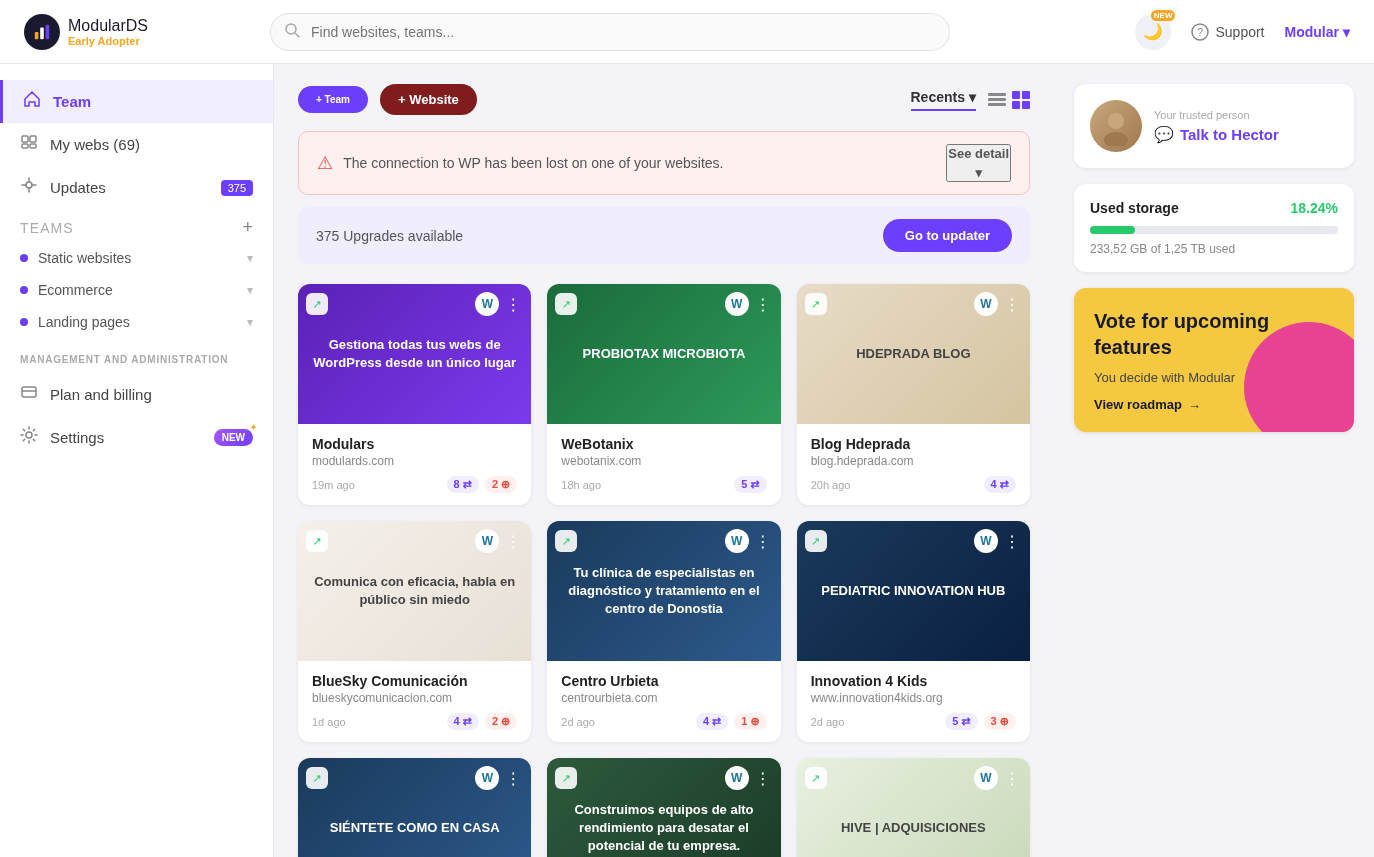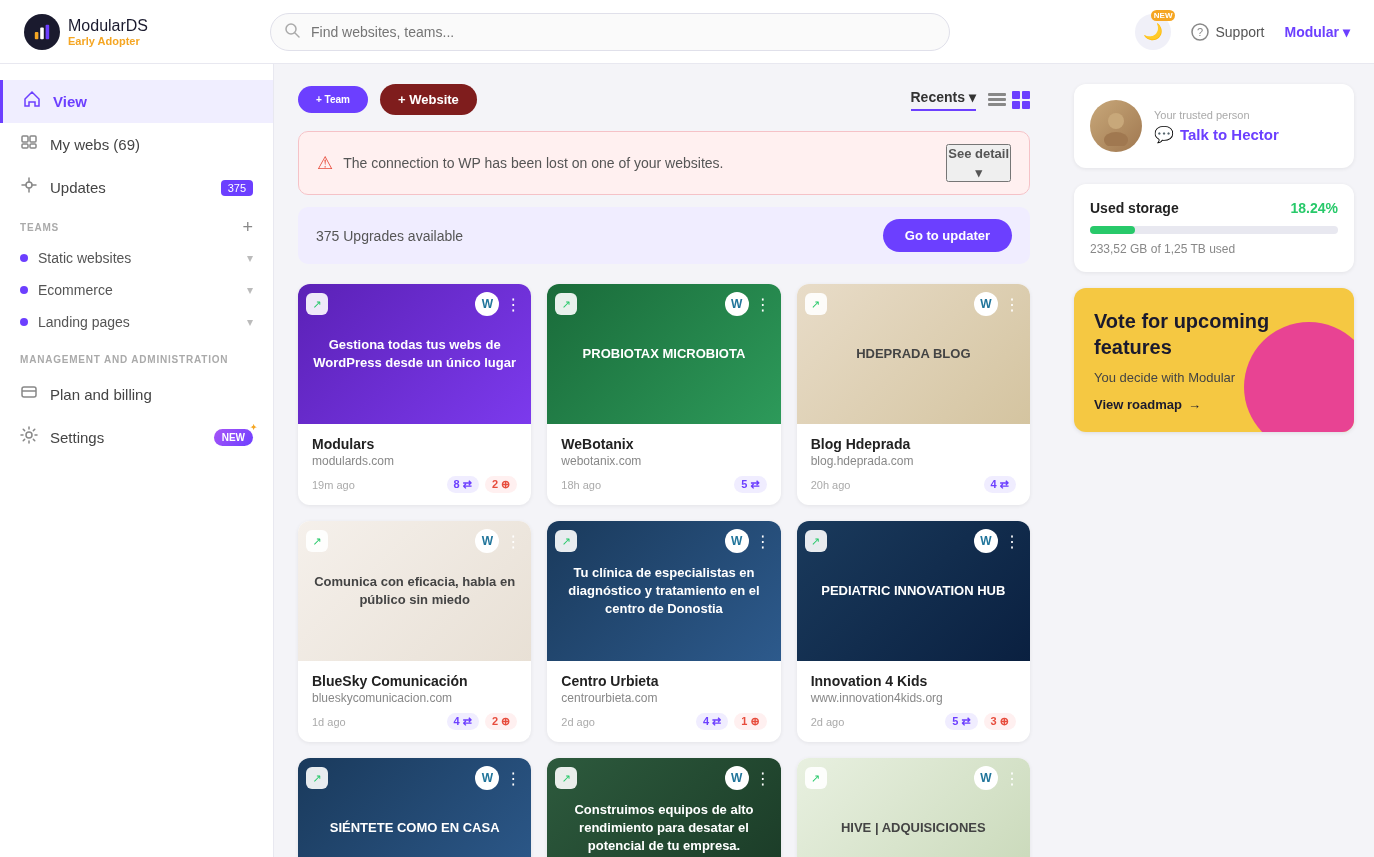--- a/index.html
+++ b/index.html
@@ -145,21 +145,21 @@
       letter-spacing: 0.08em;
       text-transform: uppercase;
       padding: 16px 20px 8px;
     }
     .teams-header {
       display: flex;
       align-items: center;
       justify-content: space-between;
       padding: 8px 20px 4px;
     }
-    .teams-header span { font-size: 10px; font-weight: 700; color: #aaa; letter-spacing: 0.08em; text-transform: uppercase; }
+    .teams-header span { font-size: 14px; font-weight: 400; color: #aaa; letter-spacing: 0.08em; text-transform: uppercase; }
     .teams-header button { background: none; border: none; color: #888; font-size: 18px; cursor: pointer; }
     .team-item {
       display: flex; align-items: center; gap: 10px;
       padding: 8px 20px;
       cursor: pointer;
       font-size: 14px;
       color: #555;
     }
     .team-dot { width: 8px; height: 8px; border-radius: 50%; background: #6c3fff; flex-shrink: 0; }
     .team-chevron { margin-left: auto; color: #bbb; font-size: 12px; }
@@ -565,21 +565,21 @@
 <div class="main-layout">
 
   <aside class="sidebar">
 
     <div class="sidebar-item active">
       <span class="icon">
         <svg width="18" height="18" viewBox="0 0 18 18" fill="none">
             <path d="M2 9L9 2L16 9V16H12V12H6V16H2V9Z" stroke="#6c3fff" stroke-width="1.5" fill="none"></path>
           </svg>
       </span>
-      <span>View</span>
+      <span>Team</span>
     </div>
 
     <div class="sidebar-item">
       <span class="icon">
         <svg width="18" height="18" viewBox="0 0 18 18" fill="none">
             <rect x="2" y="3" width="6" height="6" rx="1" stroke="#888" stroke-width="1.5"></rect>
             <rect x="10" y="3" width="6" height="6" rx="1" stroke="#888" stroke-width="1.5"></rect>
             <rect x="2" y="11" width="6" height="4" rx="1" stroke="#888" stroke-width="1.5"></rect>
             <rect x="10" y="11" width="6" height="4" rx="1" stroke="#888" stroke-width="1.5"></rect>
           </svg>

